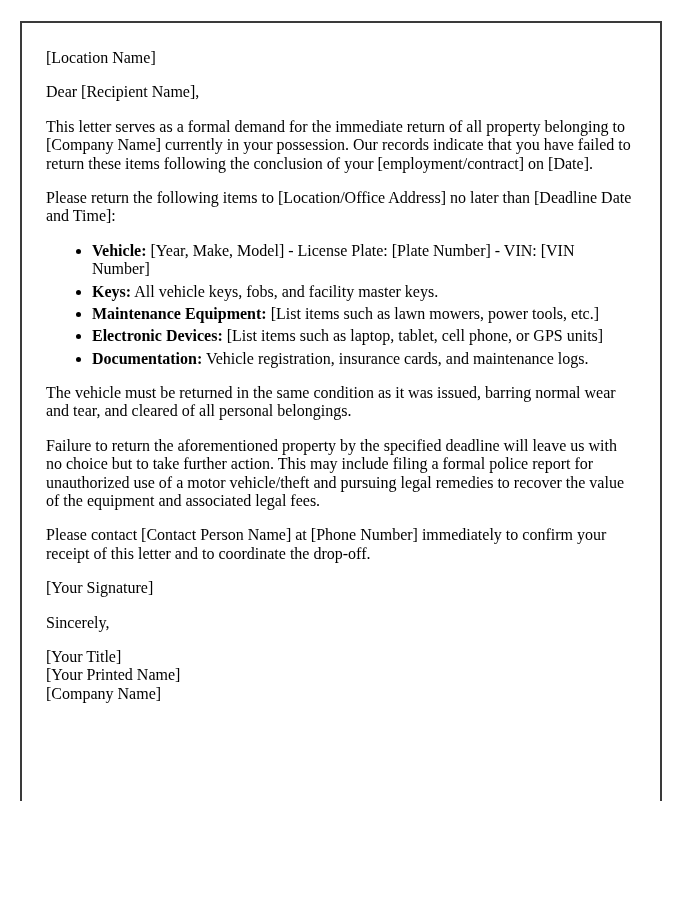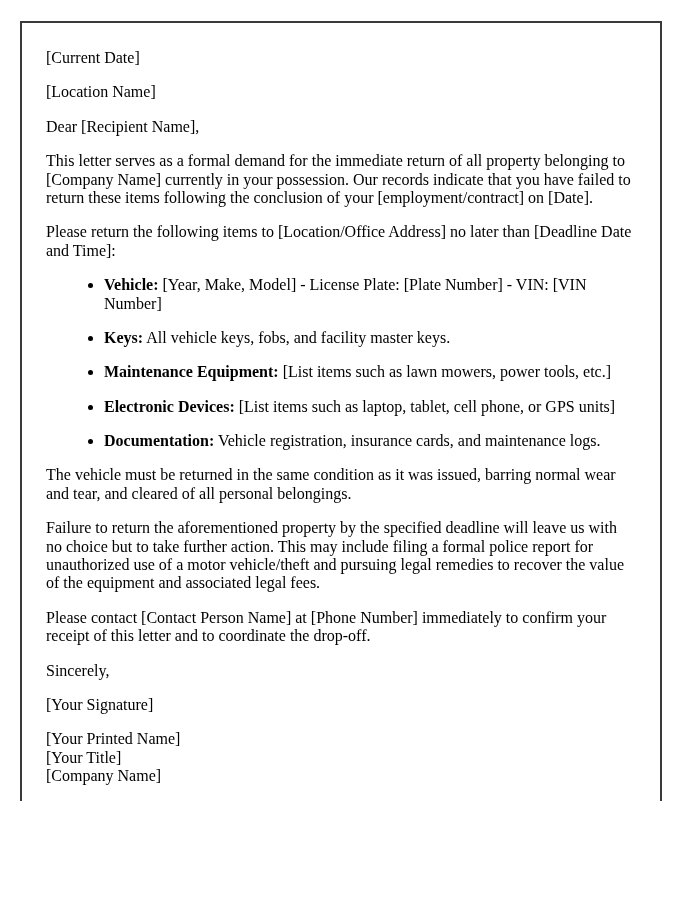--- a/index.html
+++ b/index.html
@@ -27,29 +27,28 @@
     color: #000000;
     overflow: hidden;
   }
   .letter-frame p { margin: 16px 0; }
   .subject { font-weight: bold; }
   .line { display: block; }
   ul.items {
     margin: 16px 0;
     padding-left: 42px;
   }
-  ul.items li { margin: 16px; }
+  ul.items li { margin: 4px; }
   .item-label { font-weight: bold; }
 </style>
 </head>
 <body>
 
 <div class="letter-frame">
 
-  <p>[Current Date]</p>
 
   <p>
     <span class="line">[Location Name]</span>
   </p>
 
 
   <p>Dear [Recipient Name],</p>
 
   <p>This letter serves as a formal demand for the immediate return of all property belonging to [Company Name] currently in your possession. Our records indicate that you have failed to return these items following the conclusion of your [employment/contract] on [Date].</p>
 
@@ -62,23 +61,23 @@
     <li><b class="item-label">Electronic Devices:</b><span> [List items such as laptop, tablet, cell phone, or GPS units]</span></li>
     <li><b class="item-label">Documentation:</b><span> Vehicle registration, insurance cards, and maintenance logs.</span></li>
   </ul>
 
   <p>The vehicle must be returned in the same condition as it was issued, barring normal wear and tear, and cleared of all personal belongings.</p>
 
   <p>Failure to return the aforementioned property by the specified deadline will leave us with no choice but to take further action. This may include filing a formal police report for unauthorized use of a motor vehicle/theft and pursuing legal remedies to recover the value of the equipment and associated legal fees.</p>
 
   <p>Please contact [Contact Person Name] at [Phone Number] immediately to confirm your receipt of this letter and to coordinate the drop-off.</p>
 
+  <p>[Your Signature]</p>
+
   <p>Sincerely,</p>
 
-  <p>[Your Signature]</p>
-
   <p>
+    <span class="line">[Your Title]</span>
     <span class="line">[Your Printed Name]</span>
-    <span class="line">[Your Title]</span>
     <span class="line">[Company Name]</span>
   </p>
 
 </div>
 
 </body></html>

